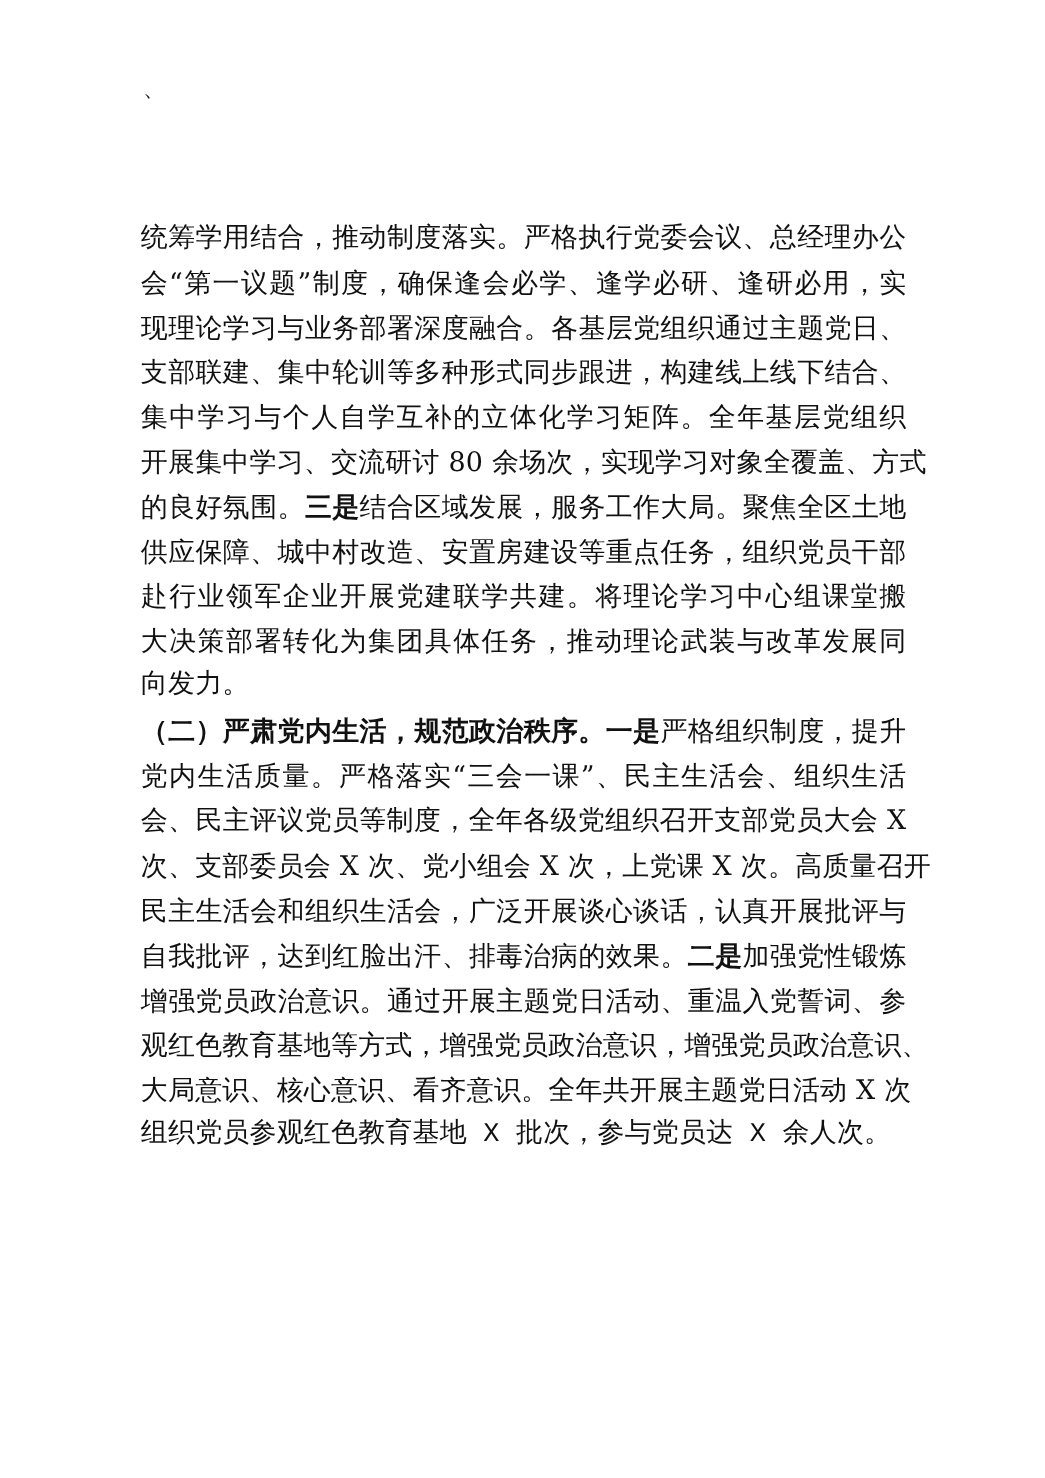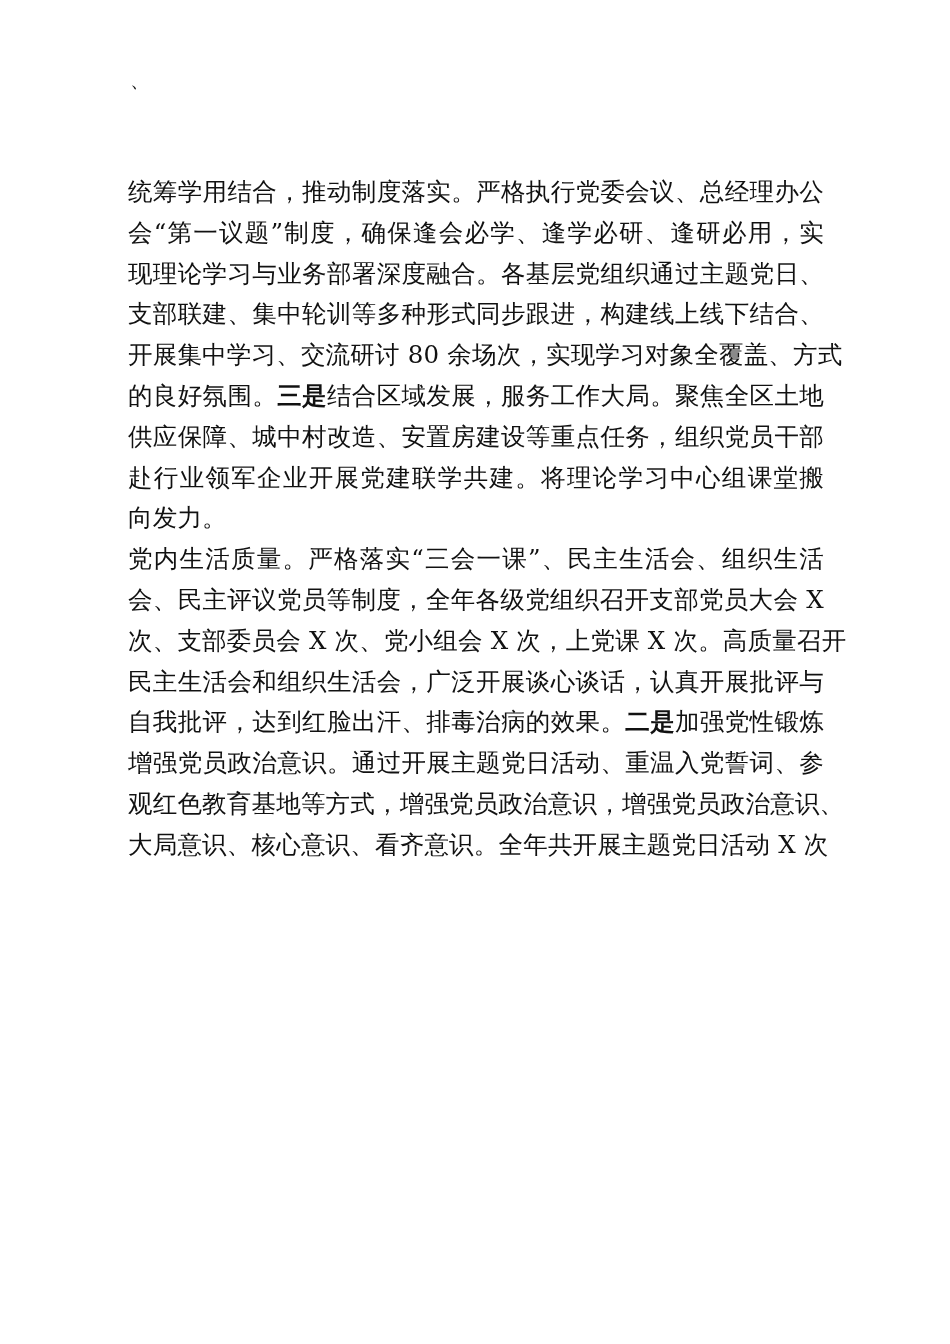--- a/index.html
+++ b/index.html
@@ -26,35 +26,36 @@
     .mark {
       position: absolute;
       left: 130px;
       top: 70px;
       font-size: 20px;
       line-height: 20px;
     }
     .body-text {
       position: absolute;
       left: 128px;
-      top: 172px;
+      top: 196px;
       width: 696px;
     }
     .line {
       height: 40.8px;
       line-height: 40.8px;
       font-size: 24.5px;
       white-space: nowrap;
       letter-spacing: 0.2px;
       text-align: justify;
       text-align-last: justify;
       display: block;
     }
     .line.last {
       text-align-last: left;
+      font-family: Liberation Mono, monospace;
     }
     b, .bold {
       font-weight: bold;
       font-family: Liberation Serif, serif;
     }
     .para {
       display: block;
     }
   </style>
 </head>
@@ -62,30 +63,34 @@
 
 <div class="page">
   <span class="mark">、</span>
 
   <div class="body-text">
     <div class="para" id="para-0">
         <div class="line"><span>统筹学用结合，推动制度落实。严格执行党委会议、总经理办公</span></div>
         <div class="line"><span>会“第一议题”制度，确保逢会必学、逢学必研、逢研必用，实</span></div>
         <div class="line"><span>现理论学习与业务部署深度融合。各基层党组织通过主题党日、</span></div>
         <div class="line"><span>支部联建、集中轮训等多种形式同步跟进，构建线上线下结合、</span></div>
+        <div class="line"><span>集中学习与个人自学互补的立体化学习矩阵。全年基层党组织</span></div>
         <div class="line"><span>开展集中学习、交流研讨 80 余场次，实现学习对象全覆盖、方式</span></div>
         <div class="line"><span>的良好氛围。</span><span class="bold">三是</span><span>结合区域发展，服务工作大局。聚焦全区土地</span></div>
         <div class="line"><span>供应保障、城中村改造、安置房建设等重点任务，组织党员干部</span></div>
         <div class="line"><span>赴行业领军企业开展党建联学共建。将理论学习中心组课堂搬</span></div>
+        <div class="line"><span>大决策部署转化为集团具体任务，推动理论武装与改革发展同</span></div>
         <div class="line last"><span>向发力。</span></div>
       </div>
     <div class="para" id="para-1">
+        <div class="line" style="padding-left: 0px;"><span class="bold">（二）严肃党内生活，规范政治秩序。</span><span class="bold">一是</span><span>严格组织制度，提升</span></div>
         <div class="line"><span>党内生活质量。严格落实“三会一课”、民主生活会、组织生活</span></div>
         <div class="line"><span>会、民主评议党员等制度，全年各级党组织召开支部党员大会 X</span></div>
         <div class="line"><span>次、支部委员会 X 次、党小组会 X 次，上党课 X 次。高质量召开</span></div>
         <div class="line"><span>民主生活会和组织生活会，广泛开展谈心谈话，认真开展批评与</span></div>
         <div class="line"><span>自我批评，达到红脸出汗、排毒治病的效果。</span><span class="bold">二是</span><span>加强党性锻炼</span></div>
         <div class="line"><span>增强党员政治意识。通过开展主题党日活动、重温入党誓词、参</span></div>
         <div class="line"><span>观红色教育基地等方式，增强党员政治意识，增强党员政治意识、</span></div>
         <div class="line"><span>大局意识、核心意识、看齐意识。全年共开展主题党日活动 X 次</span></div>
+        <div class="line last"><span>组织党员参观红色教育基地 X 批次，参与党员达 X 余人次。</span></div>
       </div>
   </div>
 </div>
 
 </body></html>

